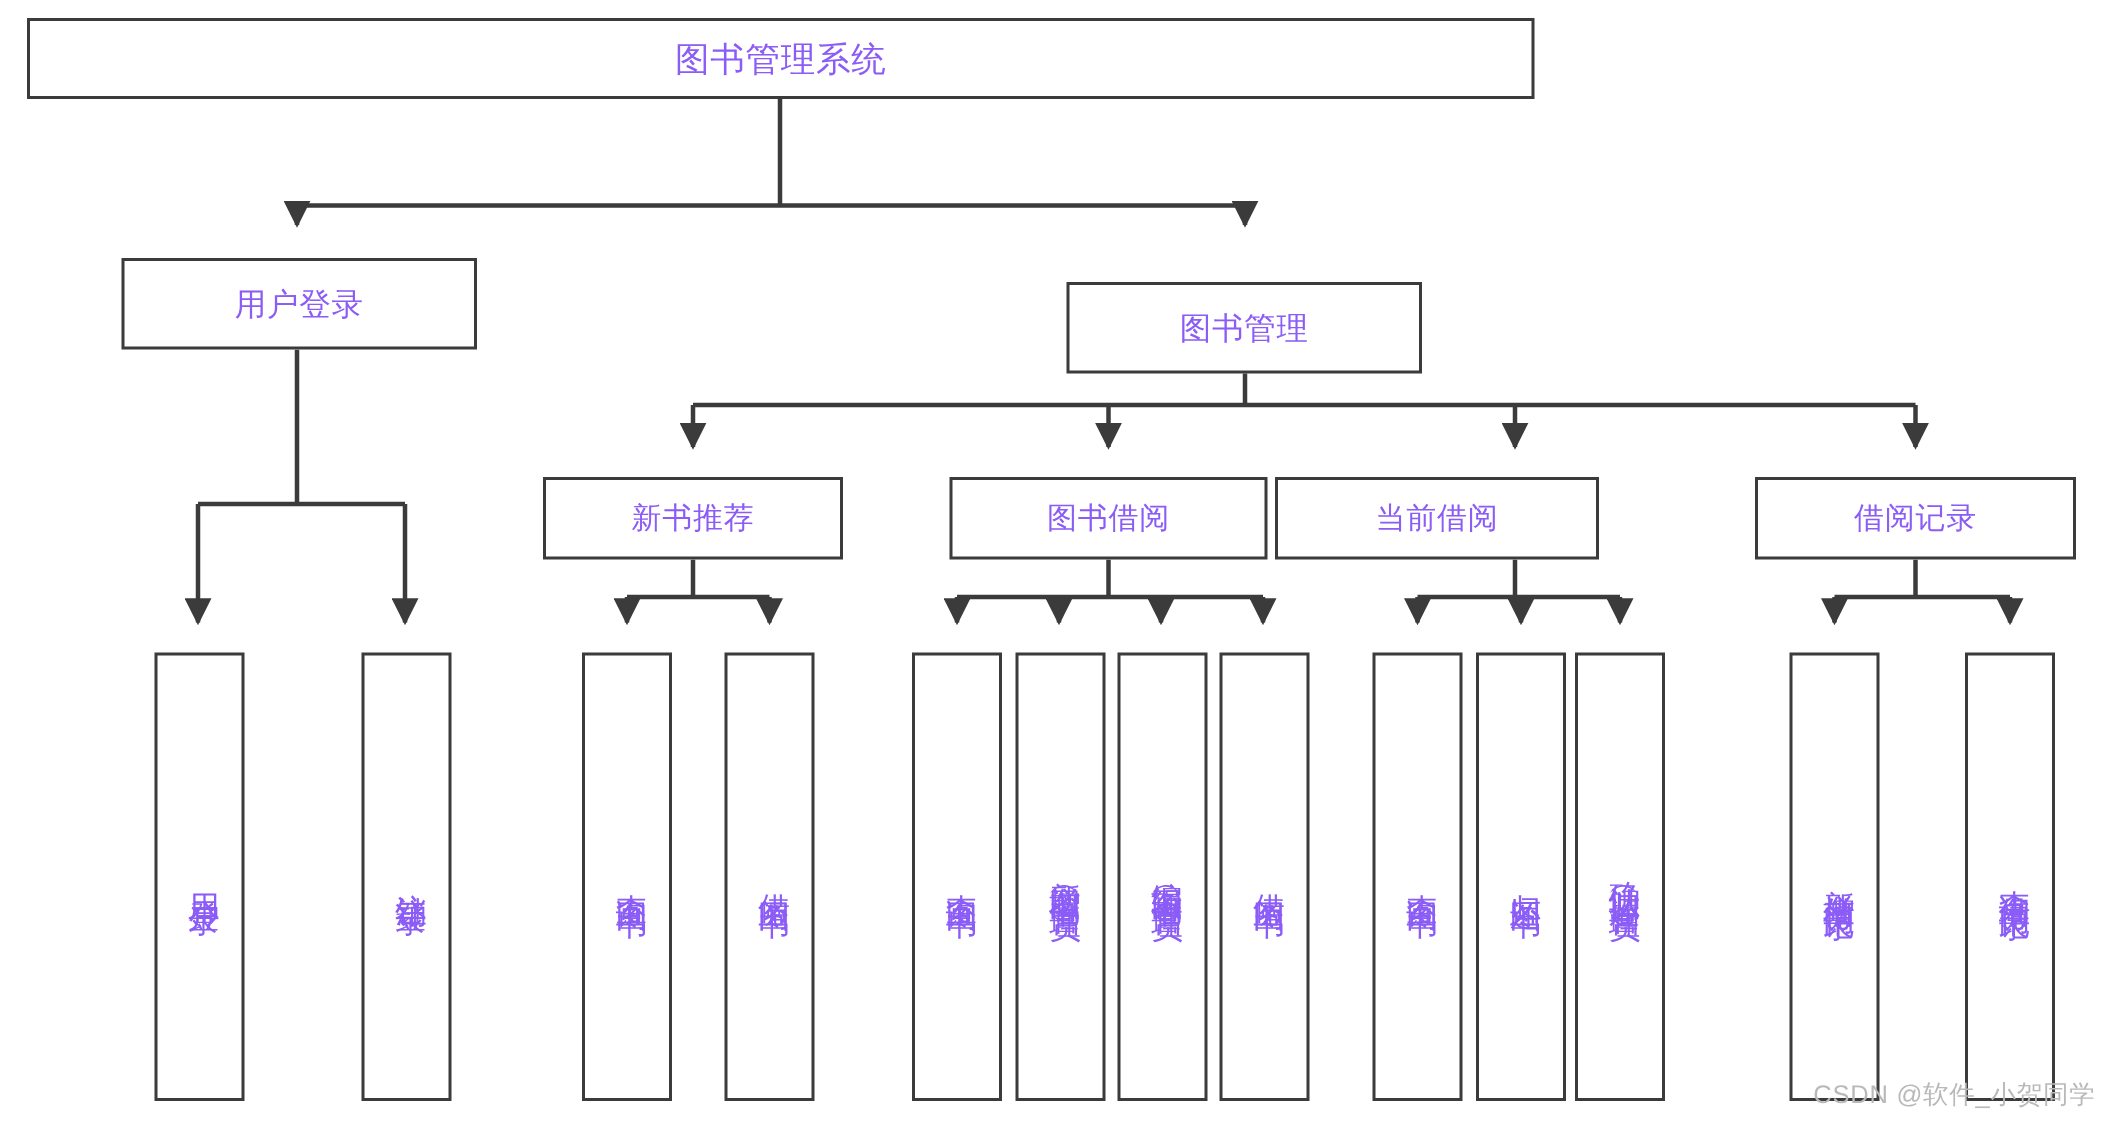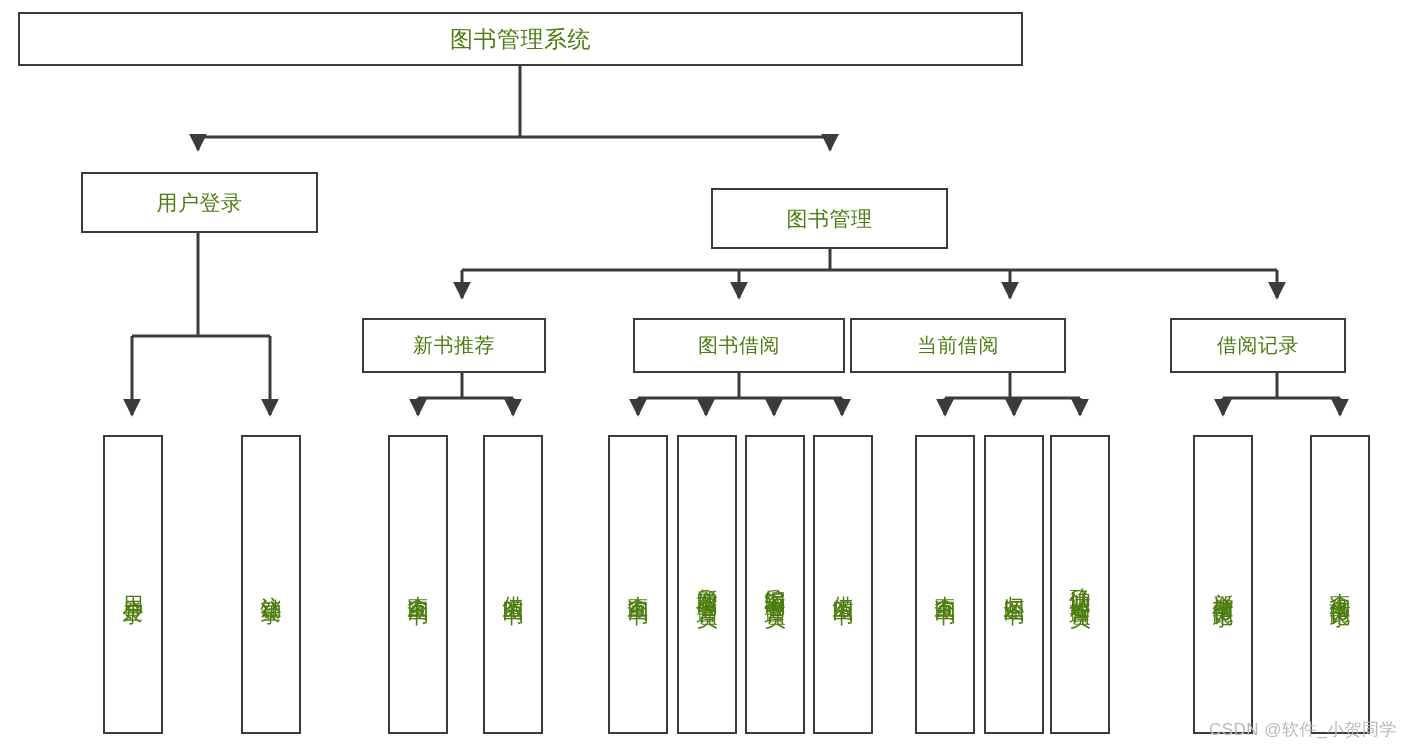--- a/index.html
+++ b/index.html
@@ -32,22 +32,22 @@
     position: absolute;
     box-sizing: border-box;
     background: #ffffff;
     border: 2.5px solid #3b3b3b;
     display: flex;
     align-items: center;
     justify-content: center;
     color: #1d1d1d;
   }
   .node-label {
-    font-family: Liberation Sans, sans-serif;
-    color: #4d7c0f;
+    font-family: Liberation Mono, monospace;
+    color: #8b5cf6;
     letter-spacing: 0.5px;
     white-space: nowrap;
   }
   .node-root .node-label { font-size: 23px; }
   .node-l2 .node-label { font-size: 21px; }
   .node-l3 .node-label { font-size: 20px; }
   .node-leaf {
     align-items: center;
     justify-content: center;
   }
@@ -129,30 +129,30 @@
     <span class="node-label">图书管理系统</span>
   </div>
 
   <div class="node-box node-l2" style="left:81px; top:172px; width:237px; height:61px;">
     <span class="node-label">用户登录</span>
   </div>
   <div class="node-box node-l2" style="left:711px; top:188px; width:237px; height:61px;">
     <span class="node-label">图书管理</span>
   </div>
 
-  <div class="node-box node-l3" style="left:362px; top:318px; width:184px; height:55px;">
+  <div class="node-box node-l3" style="left:362px; top:318px; width:200px; height:55px;">
     <span class="node-label">新书推荐</span>
   </div>
   <div class="node-box node-l3" style="left:633px; top:318px; width:212px; height:55px;text-align:center;">
     <span class="node-label">图书借阅</span>
   </div>
   <div class="node-box node-l3" style="left:850px; top:318px; width:216px; height:55px;">
     <span class="node-label">当前借阅</span>
   </div>
-  <div class="node-box node-l3" style="left:1170px; top:318px; width:176px; height:55px;">
+  <div class="node-box node-l3" style="left:1170px; top:318px; width:214px; height:55px;">
     <span class="node-label">借阅记录</span>
   </div>
 
   <div class="node-box node-leaf" style="left:103px; top:435px; width:60px; height:299px;">
     <span class="node-label">用户登录</span>
   </div>
   <div class="node-box node-leaf" style="left:241px; top:435px; width:60px; height:299px;">
     <span class="node-label">注销登录</span>
   </div>
 

